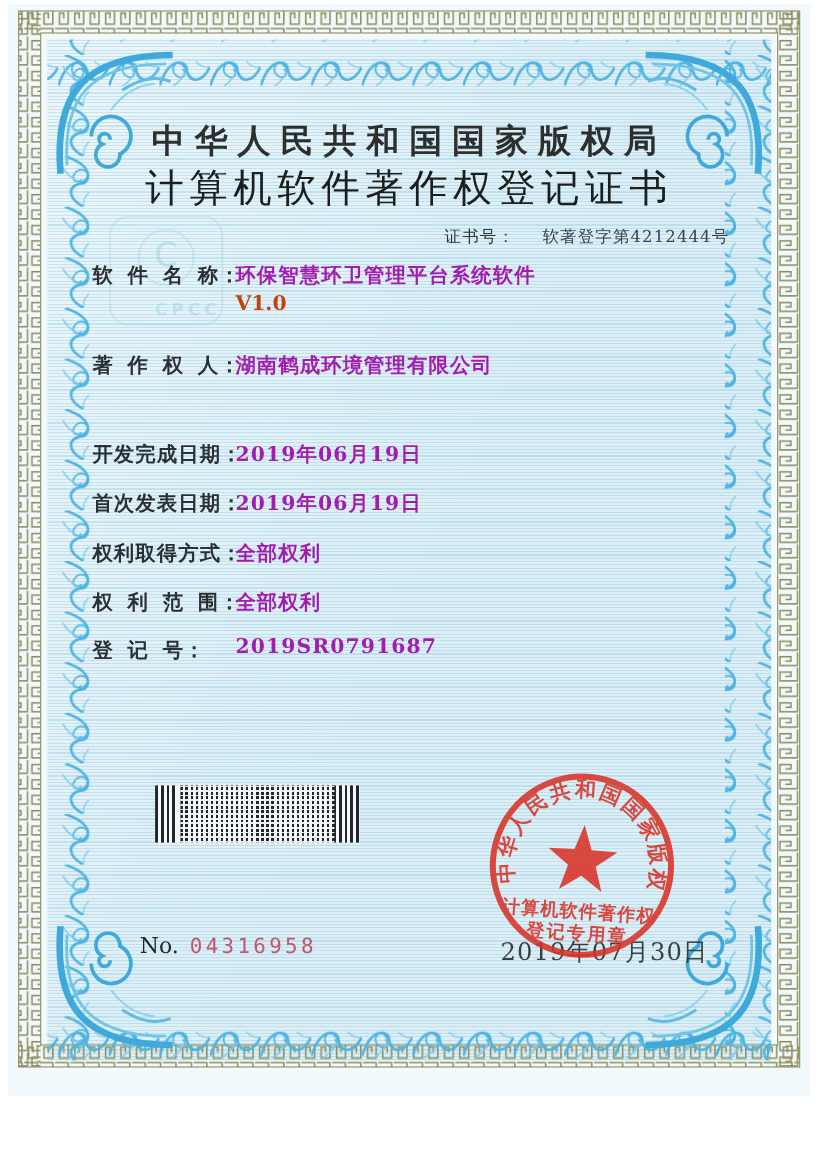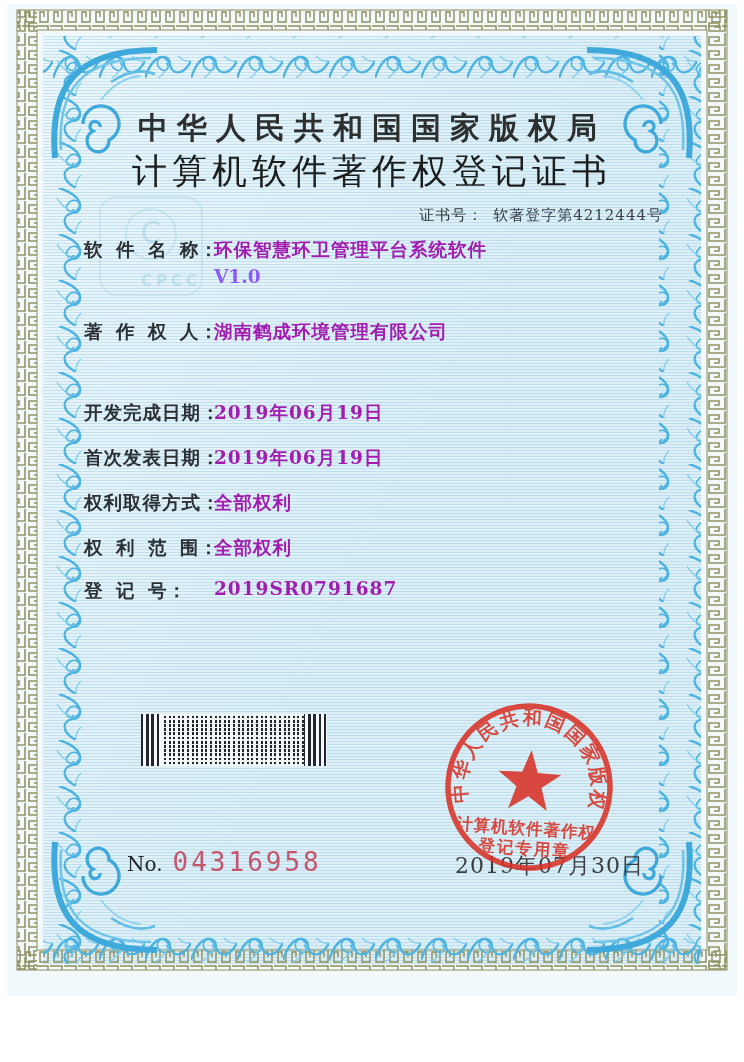--- a/index.html
+++ b/index.html
@@ -28,29 +28,29 @@
     font-size:30px;font-weight:bold;letter-spacing:9px;color:#2d2f2e;
   }
   .cert-title{
     left:0;top:144px;width:730px;text-align:center;
     font-size:35px;font-weight:normal;letter-spacing:5px;color:#1c1e1d;
   }
   .certno{
     left:0;top:202px;width:656px;text-align:right;
     font-size:15px;color:#38424a;letter-spacing:1px;
   }
-  .certno .lab{margin-right:10px;color:#2e3436;}
+  .certno .lab{margin-right:25px;color:#2e3436;}
   .row{position:absolute;left:77px;font-size:18.5px;color:#2b2f33;font-weight:bold;}
   .row .lbl{word-spacing:5px;letter-spacing:1px;color:#2b3034;}
   .row .val{
     position:absolute;left:130px;top:0;white-space:nowrap;
     color:#a21caf;letter-spacing:1px;text-align:right;
   }
   .row .val2{
-    position:absolute;left:130px;top:29px;white-space:nowrap;color:#8b5cf6;
+    position:absolute;left:130px;top:29px;white-space:nowrap;color:#c2410c;
   }
   .statement{
     position:absolute;left:77px;top:612px;width:586px;
     font-size:18px;line-height:52px;color:#2c3134;
     text-indent:2em;letter-spacing:0.4px;white-space:normal;
   }
   
   .barcode{
     position:absolute;left:134px;top:710px;width:186px;height:52px;
     background-color:#f4f8fa;
@@ -60,21 +60,21 @@
       repeating-linear-gradient(90deg, #22262c 0 2.5px, rgba(0,0,0,0) 2.5px 5.2px),
       repeating-linear-gradient(90deg, #22262c 0 2.5px, rgba(0,0,0,0) 2.5px 5.2px);
     background-size:calc(100% - 46px) 100%, calc(100% - 46px) 100%, 20px 100%, 24px 100%;
     background-position:23px 0, 23px 0, 0 0, 100% 0;
     background-repeat:no-repeat;
   }
   
   .serial{position:absolute;left:120px;top:843px;font-size:20px;color:#22262a;}
   .serial .num{
     font-family:"DejaVu Sans Mono","Liberation Mono",monospace;
-    color:#c4556c;letter-spacing:3px;margin-left:10px;font-size:26px;
+    color:#c4556c;letter-spacing:3px;margin-left:10px;font-size:19px;
   }
   
   .stamp-date{
     position:absolute;left:448px;top:847px;font-size:22px;
     color:#3a3e41;letter-spacing:1px;z-index:2;
   }
   .stamp{position:absolute;left:433px;top:694px;width:178px;height:178px;z-index:3;opacity:.88;}
   
   .cpcc{
     position:absolute;left:92px;top:192px;width:100px;height:96px;

